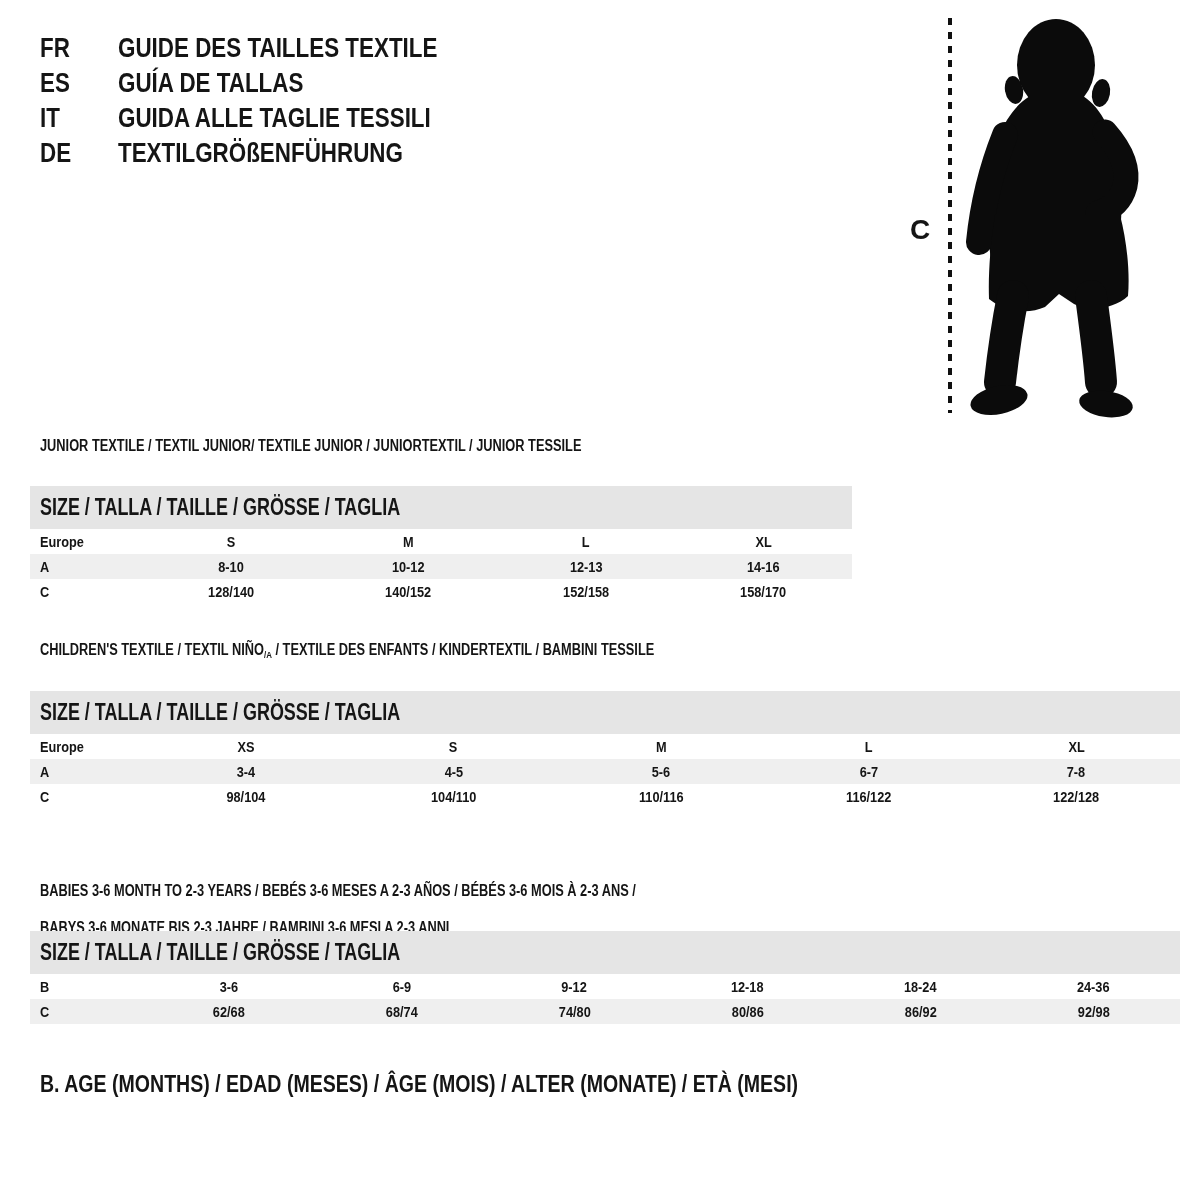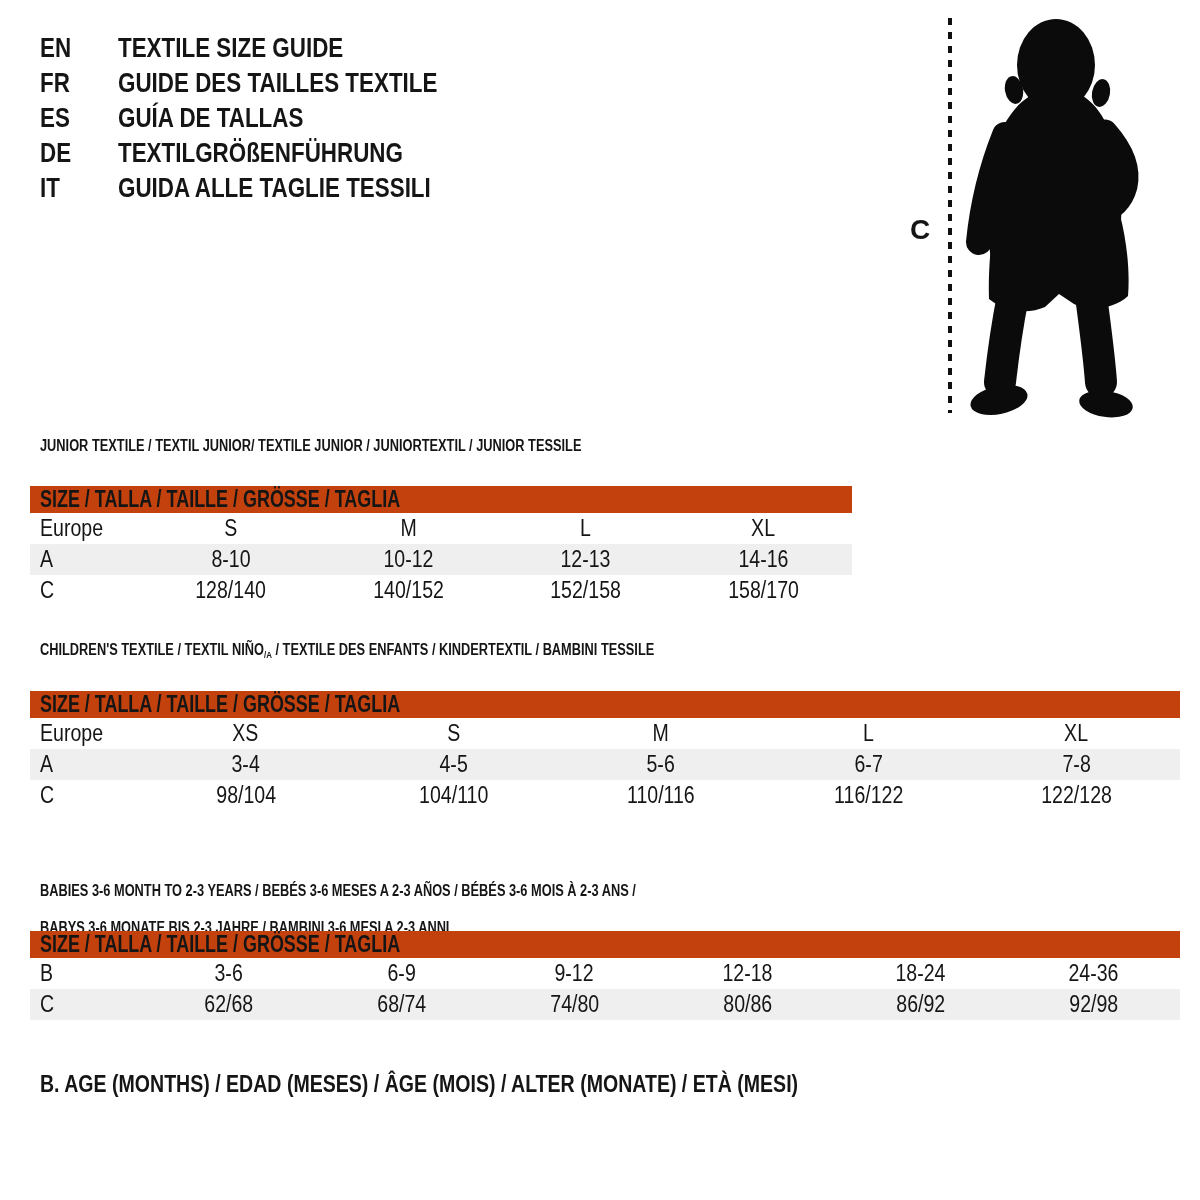--- a/index.html
+++ b/index.html
@@ -29,59 +29,55 @@
   .c-label { left:910px; top:214px; font-size:28px; }
 
   
   .sec-title { left:40px; font-size:16px; line-height:24px; white-space:nowrap; }
   .sec-title .sub { font-size:0.62em; vertical-align:-0.28em; }
   .babies-title { line-height:37px; }
 
   
   .tbl { position:absolute; left:30px; }
   .tbl .hd {
-    height:27px; background:#c2410c;
+    height:43px; background:#e5e5e5;
     display:flex; align-items:center;
     padding-left:10px; font-size:23px;
   }
   .tbl table { width:100%; border-collapse:collapse; table-layout:fixed; }
   .tbl td {
-    height:31px; text-align:center; vertical-align:middle;
-    font-size:23px; font-weight:400; padding:0;
+    height:25px; text-align:center; vertical-align:middle;
+    font-size:15px; font-weight:700; padding:0;
   }
   .tbl td.lbl { width:112px; text-align:left; padding-left:10px; }
   .tbl tr.alt { background:#efefef; }
 
   
   .legend { left:40px; top:1066px; }
   .legend-line { height:37px; display:flex; align-items:center; font-size:23px; }
 </style>
 </head>
 <body>
 
 <div class="abs langs">
   <div class="lang-row">
-    <span class="lang-code"><span class="sqL">EN</span></span>
-    <span class="sqL">TEXTILE SIZE GUIDE</span>
-  </div>
-  <div class="lang-row">
     <span class="lang-code"><span class="sqL">FR</span></span>
     <span class="sqL">GUIDE DES TAILLES TEXTILE</span>
   </div>
   <div class="lang-row">
     <span class="lang-code"><span class="sqL">ES</span></span>
     <span class="sqL">GUÍA DE TALLAS</span>
   </div>
   <div class="lang-row">
+    <span class="lang-code"><span class="sqL">IT</span></span>
+    <span class="sqL">GUIDA ALLE TAGLIE TESSILI</span>
+  </div>
+  <div class="lang-row">
     <span class="lang-code"><span class="sqL">DE</span></span>
     <span class="sqL">TEXTILGRÖßENFÜHRUNG</span>
-  </div>
-  <div class="lang-row">
-    <span class="lang-code"><span class="sqL">IT</span></span>
-    <span class="sqL">GUIDA ALLE TAGLIE TESSILI</span>
   </div>
 </div>
 
 <svg class="abs figure" width="260" height="430" viewBox="0 0 260 430">
   <line x1="50" y1="18" x2="50" y2="413" stroke="#101010" stroke-width="4" stroke-dasharray="7 7"></line>
   <g transform="translate(55,10)" fill="#0b0b0b">
     <ellipse cx="101" cy="55" rx="39" ry="46"></ellipse>
     <ellipse cx="59" cy="80" rx="9" ry="14" transform="rotate(-10 59 80)"></ellipse>
     <ellipse cx="146" cy="83" rx="9" ry="14" transform="rotate(10 146 83)"></ellipse>
     <path d="M75 86 C 52 100, 37 132, 34 172 C 31 205, 33 228, 36 250 L 162 250 C 167 215, 168 188, 164 158 C 159 124, 147 98, 128 86 Z"></path>

